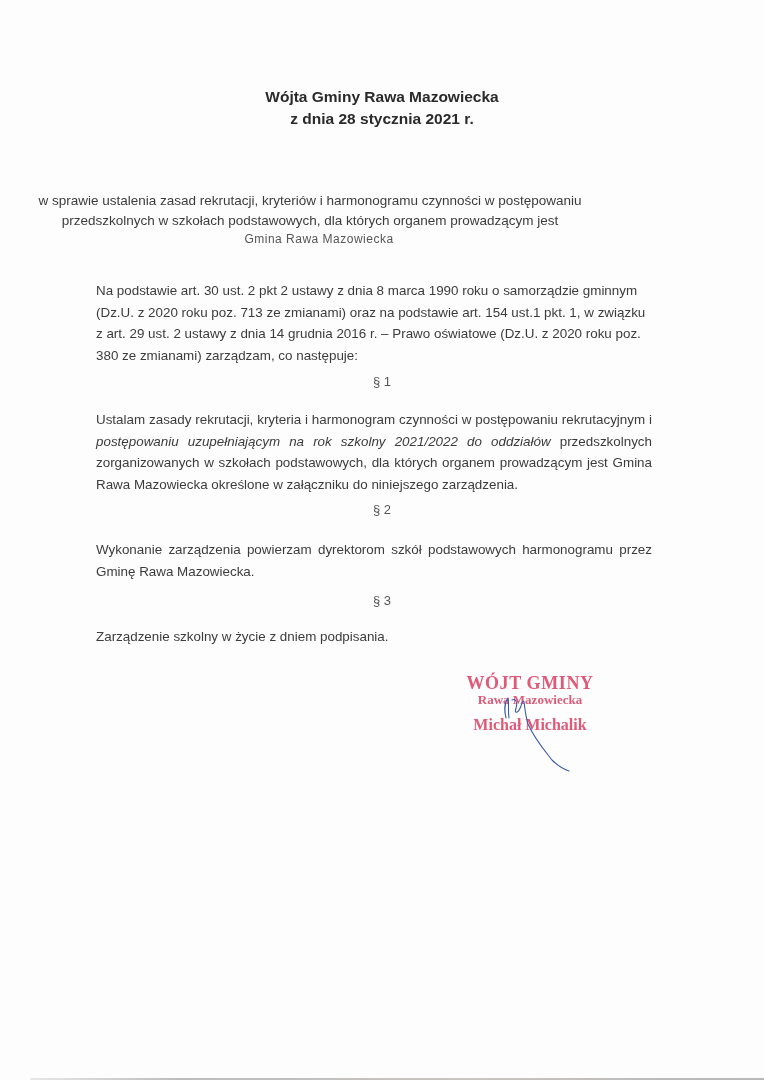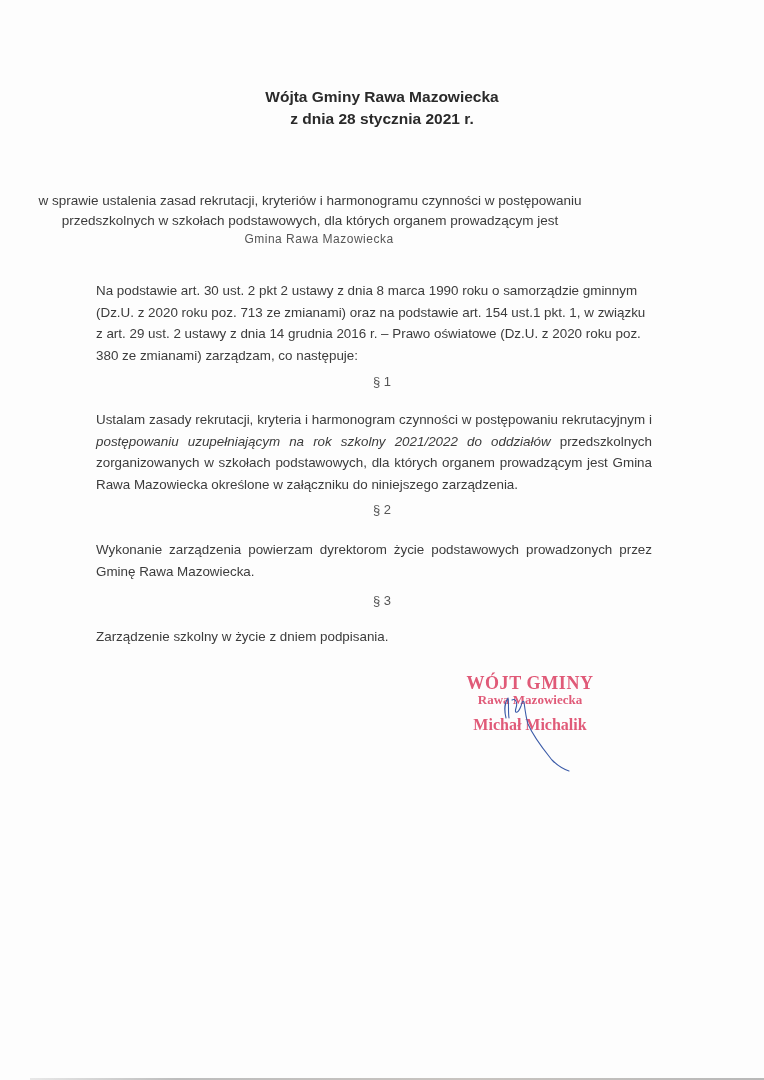--- a/index.html
+++ b/index.html
@@ -70,21 +70,21 @@
     <div>Na podstawie art. 30 ust. 2 pkt 2  ustawy z dnia 8 marca 1990 roku o samorządzie gminnym</div>
     <div>(Dz.U. z 2020 roku poz. 713 ze zmianami) oraz na podstawie art. 154 ust.1 pkt. 1, w związku</div>
     <div>z art. 29 ust. 2 ustawy z dnia 14 grudnia 2016 r.  – Prawo oświatowe (Dz.U. z 2020 roku poz.</div>
     <div>380 ze zmianami) zarządzam, co następuje:</div>
   </div>
 
   <div class="section s1">§ 1</div>
   <div class="para p1"><span>Ustalam zasady rekrutacji, kryteria i harmonogram czynności w postępowaniu rekrutacyjnym i </span><span class="it">postępowaniu uzupełniającym na rok szkolny 2021/2022 do oddziałów</span><span> przedszkolnych zorganizowanych w szkołach podstawowych, dla których organem prowadzącym jest Gmina Rawa Mazowiecka określone w załączniku do niniejszego zarządzenia.</span></div>
 
   <div class="section s2">§ 2</div>
-  <div class="para p2">Wykonanie zarządzenia powierzam dyrektorom życie podstawowych prowadzonych przez Gminę Rawa Mazowiecka.</div>
+  <div class="para p2">Wykonanie zarządzenia powierzam dyrektorom szkół podstawowych harmonogramu przez Gminę Rawa Mazowiecka.</div>
 
   <div class="section s3">§ 3</div>
   <div class="para p3">Zarządzenie szkolny w życie z dniem podpisania.</div>
 
   <div class="stamp">
     <div class="l1">WÓJT GMINY</div>
     <div class="l2">Rawa Mazowiecka</div>
     <div class="l3">Michał Michalik</div>
   </div>
 

